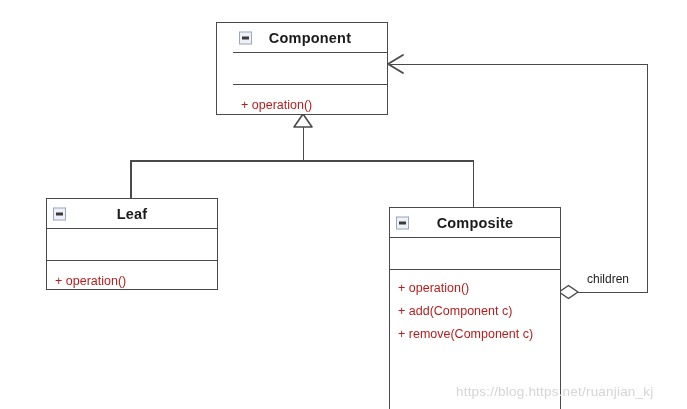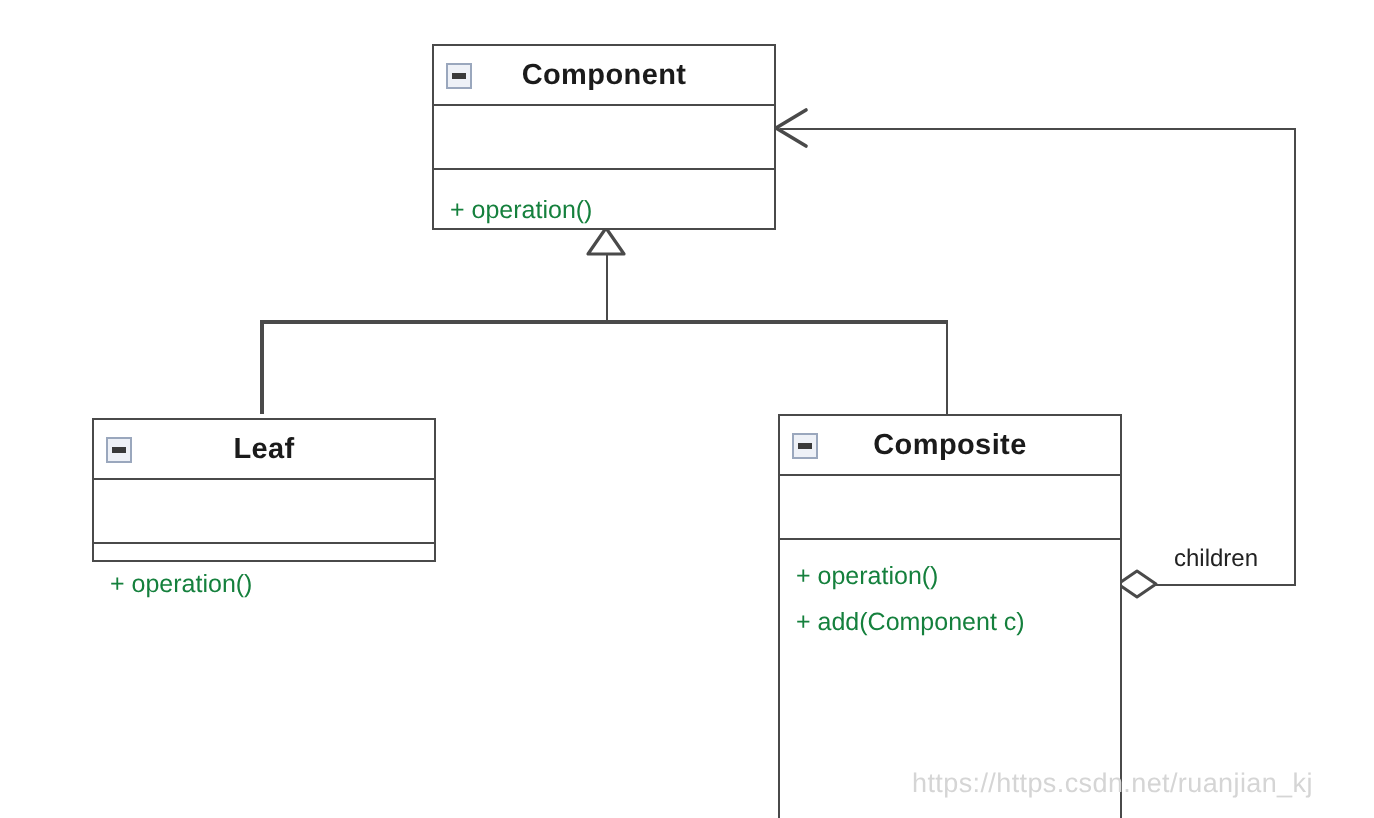--- a/index.html
+++ b/index.html
@@ -62,21 +62,21 @@
     background: #3a3a3a;
   }
   .attrs {
     height: 32px;
   }
   .members {
     padding: 7px 0 6px 0;
   }
   .member {
     font-size: 12.5px;
-    color: #15803d;
+    color: #b91c1c;
     padding: 4px 0 4px 8px;
     line-height: 15px;
     white-space: nowrap;
   }
   .member.single {
     padding-top: 6px;
     padding-bottom: 6px;
   }
   .line {
     position: absolute;
@@ -122,34 +122,34 @@
 
   <svg class="overlay" viewBox="0 0 687 409" xmlns="http://www.w3.org/2000/svg">
 
     <polyline points="403,55 388,64 403,73" fill="none" stroke="#4a4a4a" stroke-width="1.8" stroke-linecap="round" stroke-linejoin="round"></polyline>
 
     <polygon points="559,292 568.5,285.5 578,292 568.5,298.5" fill="#ffffff" stroke="#4a4a4a" stroke-width="1.5" stroke-linejoin="round"></polygon>
 
     <polygon points="303,114 294,127 312,127" fill="#ffffff" stroke="#4a4a4a" stroke-width="1.6" stroke-linejoin="round"></polygon>
   </svg>
 
-  <div class="uml-class" style="left:216px; top:22px; width:172px; height:93px;">
+  <div class="uml-class" style="left:216px; top:22px; width:172px; height:93px;padding-left:16px;">
     <div class="compartment divider class-header">
       <span class="collapse-icon">
           <i></i>
         </span>
       <span class="class-title">Component</span>
     </div>
     <div class="compartment divider attrs"></div>
     <div class="compartment members">
       <div class="member single">+ operation()</div>
     </div>
   </div>
 
-  <div class="uml-class" style="left:46px; top:209px; width:172px; height:72px;">
+  <div class="uml-class" style="left:46px; top:198px; width:172px; height:92px;">
     <div class="compartment divider class-header">
       <span class="collapse-icon">
           <i></i>
         </span>
       <span class="class-title">Leaf</span>
     </div>
     <div class="compartment divider attrs"></div>
     <div class="compartment members">
       <div class="member single">+ operation()</div>
     </div>
@@ -159,20 +159,21 @@
     <div class="compartment divider class-header">
       <span class="collapse-icon">
           <i></i>
         </span>
       <span class="class-title">Composite</span>
     </div>
     <div class="compartment divider attrs"></div>
     <div class="compartment members">
       <div class="member">+ operation()</div>
       <div class="member">+ add(Component c)</div>
+      <div class="member">+ remove(Component c)</div>
     </div>
   </div>
 
   <div class="assoc-label" style="left:587px; top:272px;">children</div>
 
-  <div class="watermark" style="left:456px; top:384px;">https://https.csdn.net/ruanjian_kj</div>
+  <div class="watermark" style="left:456px; top:384px;">https://blog.https.net/ruanjian_kj</div>
 
 </div>
 
 </body></html>

